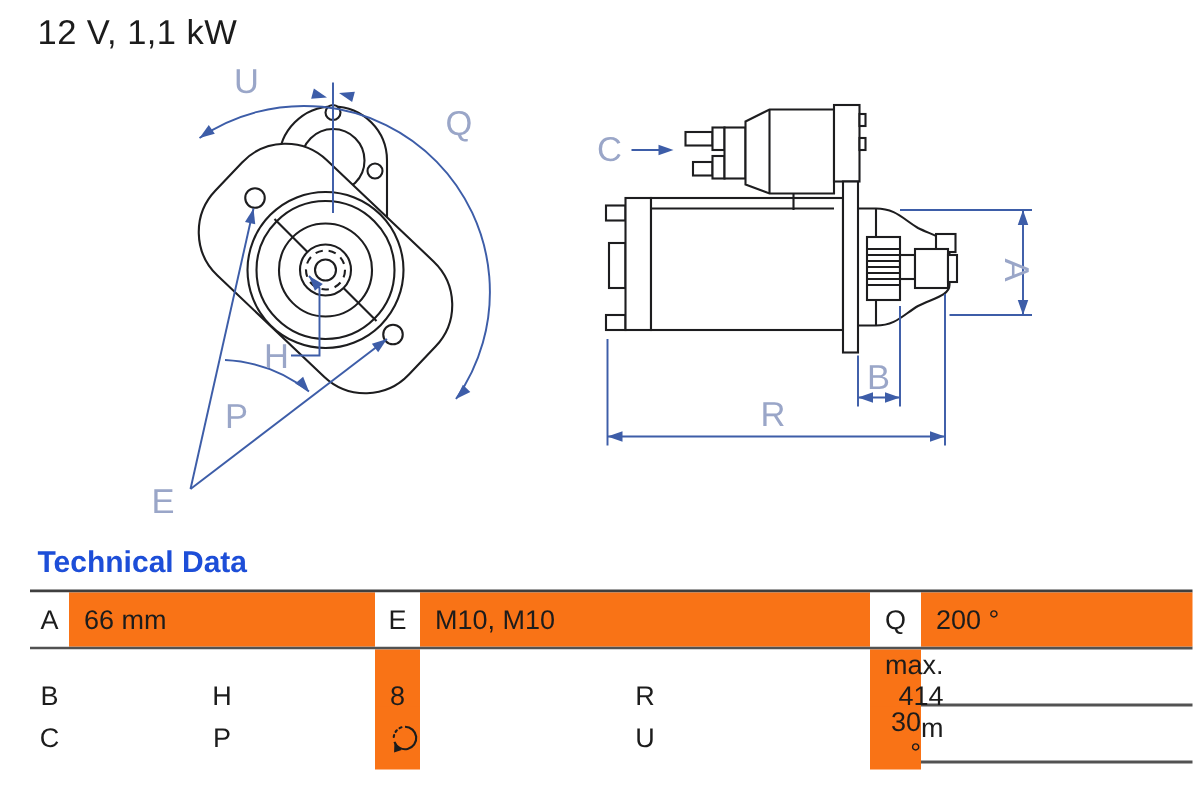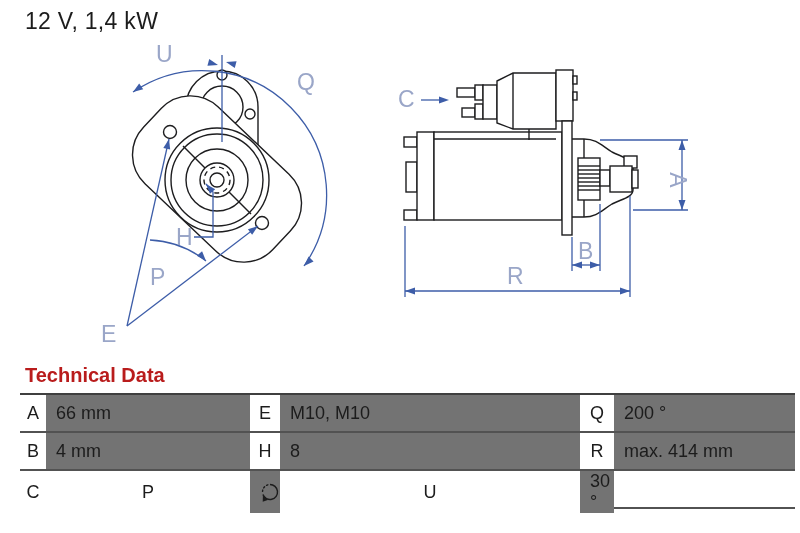--- a/index.html
+++ b/index.html
@@ -1,35 +1,35 @@
 <!DOCTYPE html>
 <html><head>
 <meta charset="utf-8">
 <style>
   html,body{margin:0;padding:0;background:#ffffff;}
   .screen{position:relative;width:800px;height:533px;background:#ffffff;overflow:hidden;
           font-family:"Liberation Sans",sans-serif;color:#1c1c1c;}
   .title{position:absolute;left:25px;top:8px;font-size:23px;letter-spacing:.3px;color:#1c1c1c;}
   .drawing{position:absolute;left:0;top:0;width:800px;height:365px;}
   .tech{position:absolute;left:20px;top:364px;width:775px;}
-  .tech h2{font-size:20px;font-weight:bold;margin:0 0 6px 5px;color:#b91c1c;}
+  .tech h2{font-size:20px;font-weight:bold;margin:0 0 6px 5px;color:#1d4ed8;}
   .dtable{border-top:2px solid #3f3f3f;}
   .trow{display:grid;grid-template-columns:26px 204px 30px 300px 34px 181px;
         height:36px;align-items:stretch;border-bottom:2px solid #525252;}
   .cell{display:flex;align-items:center;font-size:18px;}
   .k{justify-content:center;background:#ffffff;}
-  .v{background:#737373;padding-left:10px;}
+  .v{background:#f97316;padding-left:10px;text-align:right;}
   .icon-cell svg{display:block;}
 </style>
 </head>
 <body>
 
 <div class="screen">
 
-  <div class="title">12 V, 1,4 kW</div>
+  <div class="title">12 V, 1,1 kW</div>
 
   <svg class="drawing" viewBox="0 0 800 365" width="800" height="365" xmlns="http://www.w3.org/2000/svg">
     <defs>
       <path id="arw" d="M0,0 L-10,3.5 L-10,-3.5 Z"></path>
     </defs>
 
     <g fill="none" stroke-width="1.4" stroke="#1d1d1f">
       <path fill="#ffffff" d="M186,152 V107 A36,36 0 0 1 258,107 V152 Z"></path>
       <circle cx="222" cy="107" r="21" fill="#ffffff"></circle>
       <circle cx="222" cy="75" r="5" fill="#ffffff"></circle>
@@ -143,21 +143,20 @@
         <div class="cell k">A</div>
         <div class="cell v">66 mm</div>
         <div class="cell k">E</div>
         <div class="cell v">M10, M10</div>
         <div class="cell k">Q</div>
         <div class="cell v">200 °</div>
       </div>
 
       <div class="trow">
         <div class="cell k">B</div>
-        <div class="cell v">4 mm</div>
         <div class="cell k">H</div>
         <div class="cell v">8</div>
         <div class="cell k">R</div>
         <div class="cell v">max. 414 mm</div>
       </div>
 
       <div class="trow">
         <div class="cell k">C</div>
         <div class="cell k">P</div>
         <div class="cell v icon-cell">

